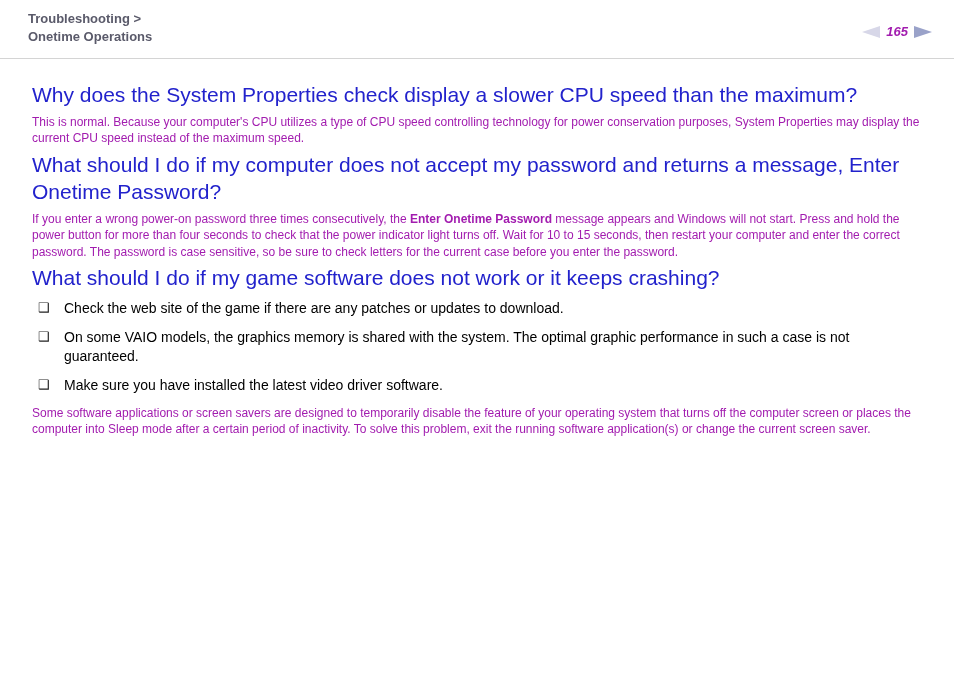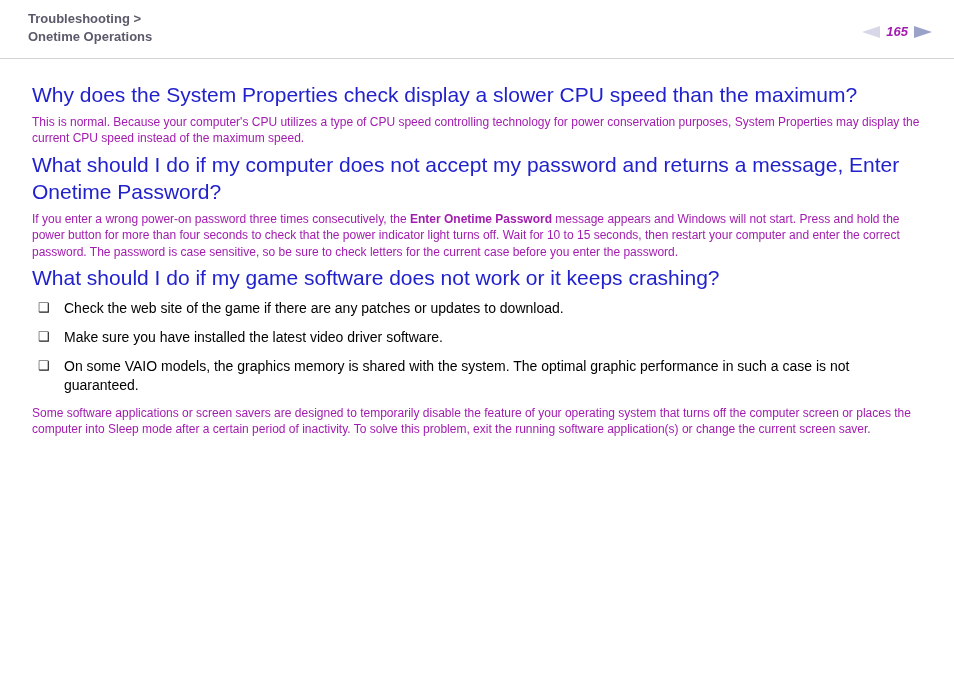--- a/index.html
+++ b/index.html
@@ -118,20 +118,20 @@
     <p class="body">This is normal. Because your computer's CPU utilizes a type of CPU speed controlling technology for power conservation purposes, System Properties may display the current CPU speed instead of the maximum speed.</p>
 
     <h2 class="q mt">What should I do if my computer does not accept my password and returns a message, Enter Onetime Password?</h2>
     <p class="body">
       <span>If you enter a wrong power-on password three times consecutively, the </span><span class="bold">Enter Onetime Password</span><span> message appears and Windows will not start. Press and hold the power button for more than four seconds to check that the power indicator light turns off. Wait for 10 to 15 seconds, then restart your computer and enter the correct password. The password is case sensitive, so be sure to check letters for the current case before you enter the password.</span>
     </p>
 
     <h2 class="q mt">What should I do if my game software does not work or it keeps crashing?</h2>
     <ul class="bullets">
       <li>Check the web site of the game if there are any patches or updates to download.</li>
+      <li>On some VAIO models, the graphics memory is shared with the system. The optimal graphic performance in such a case is not guaranteed.</li>
       <li>Make sure you have installed the latest video driver software.</li>
-      <li>On some VAIO models, the graphics memory is shared with the system. The optimal graphic performance in such a case is not guaranteed.</li>
     </ul>
 
     <p class="body">Some software applications or screen savers are designed to temporarily disable the feature of your operating system that turns off the computer screen or places the computer into Sleep mode after a certain period of inactivity. To solve this problem, exit the running software application(s) or change the current screen saver.</p>
 
   </div>
 </div>
 
 </body></html>

